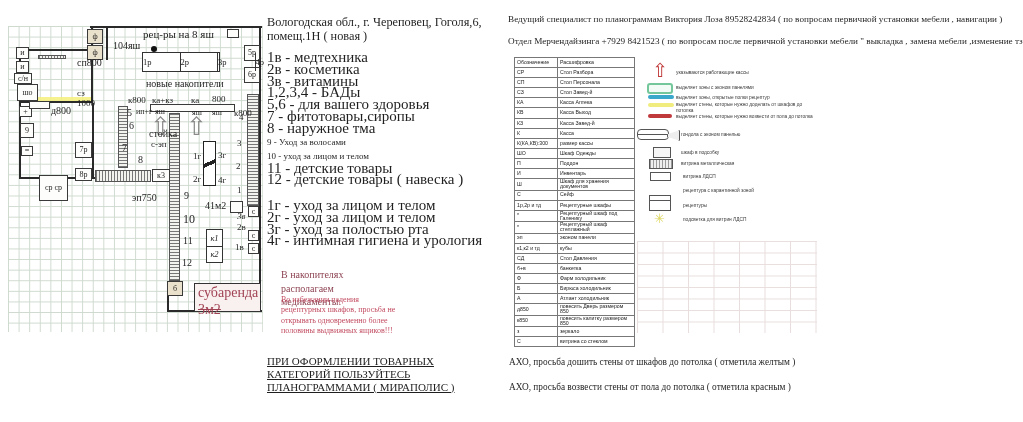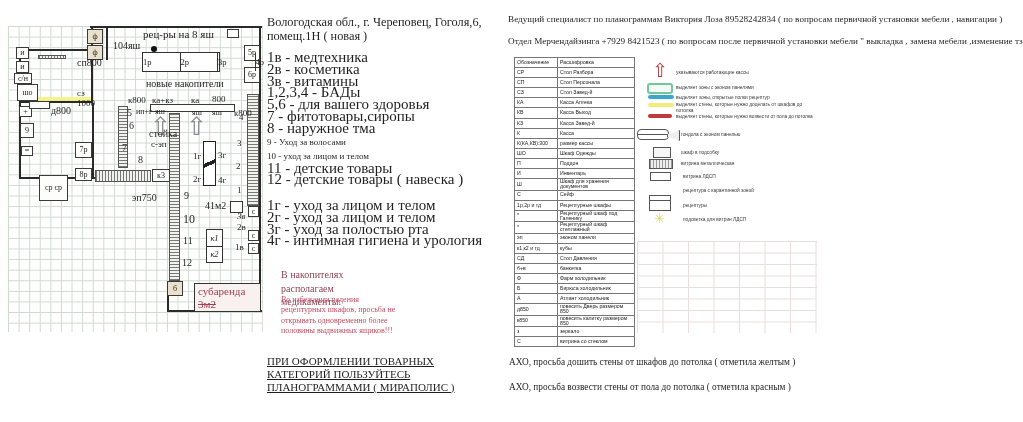--- a/index.html
+++ b/index.html
@@ -22,21 +22,21 @@
   .parrow{font-family:"DejaVu Sans",sans-serif;font-size:25px;line-height:1;color:#8a8a8a;}
   .diagcab{box-sizing:border-box;border:1px solid #222;background:
      linear-gradient(157deg,transparent 46%,#222 46%,#222 54%,transparent 54%),#fff;}
   .pdot{width:6px;height:6px;border-radius:50%;background:#111;}
   .cellbox{box-sizing:border-box;border:1.2px solid #333;background:#fff;display:flex;}
   .cellbox.vert{flex-direction:column;}
   .cellbox>div{flex:1;display:flex;align-items:center;justify-content:center;font-size:8.5px;line-height:1;}
   .cellbox:not(.vert)>div+div{border-left:1px solid #333;}
   .cellbox.vert>div+div{border-top:1px solid #333;}
   #subrent{box-sizing:border-box;border:1.5px solid #333;background:#f8f1ef;color:#a14254;
-           font-size:11px;line-height:1.2;padding:1px 3px;}
+           font-size:14px;line-height:1.2;padding:1px 3px;}
   #subrent .strike{text-decoration:line-through;}
   
   #title{left:267px;top:15px;width:235px;font-size:12.3px;line-height:1.15;}
   #cats{left:267px;top:52px;}
   #catsg{left:267px;top:200px;}
   .cat{font-size:15px;height:11.8px;line-height:11.8px;white-space:nowrap;}
   .cat.small{font-size:9px;height:14px;line-height:14px;}
   #note-dark{left:281px;top:268px;width:115px;font-size:10px;line-height:1.35;color:#8d4352;}
   #note-red{left:281px;top:295px;width:120px;font-size:8px;line-height:1.3;color:#c24b60;}
   #footer-note{left:267px;top:355px;width:225px;font-size:11px;line-height:1.18;text-decoration:underline;}

